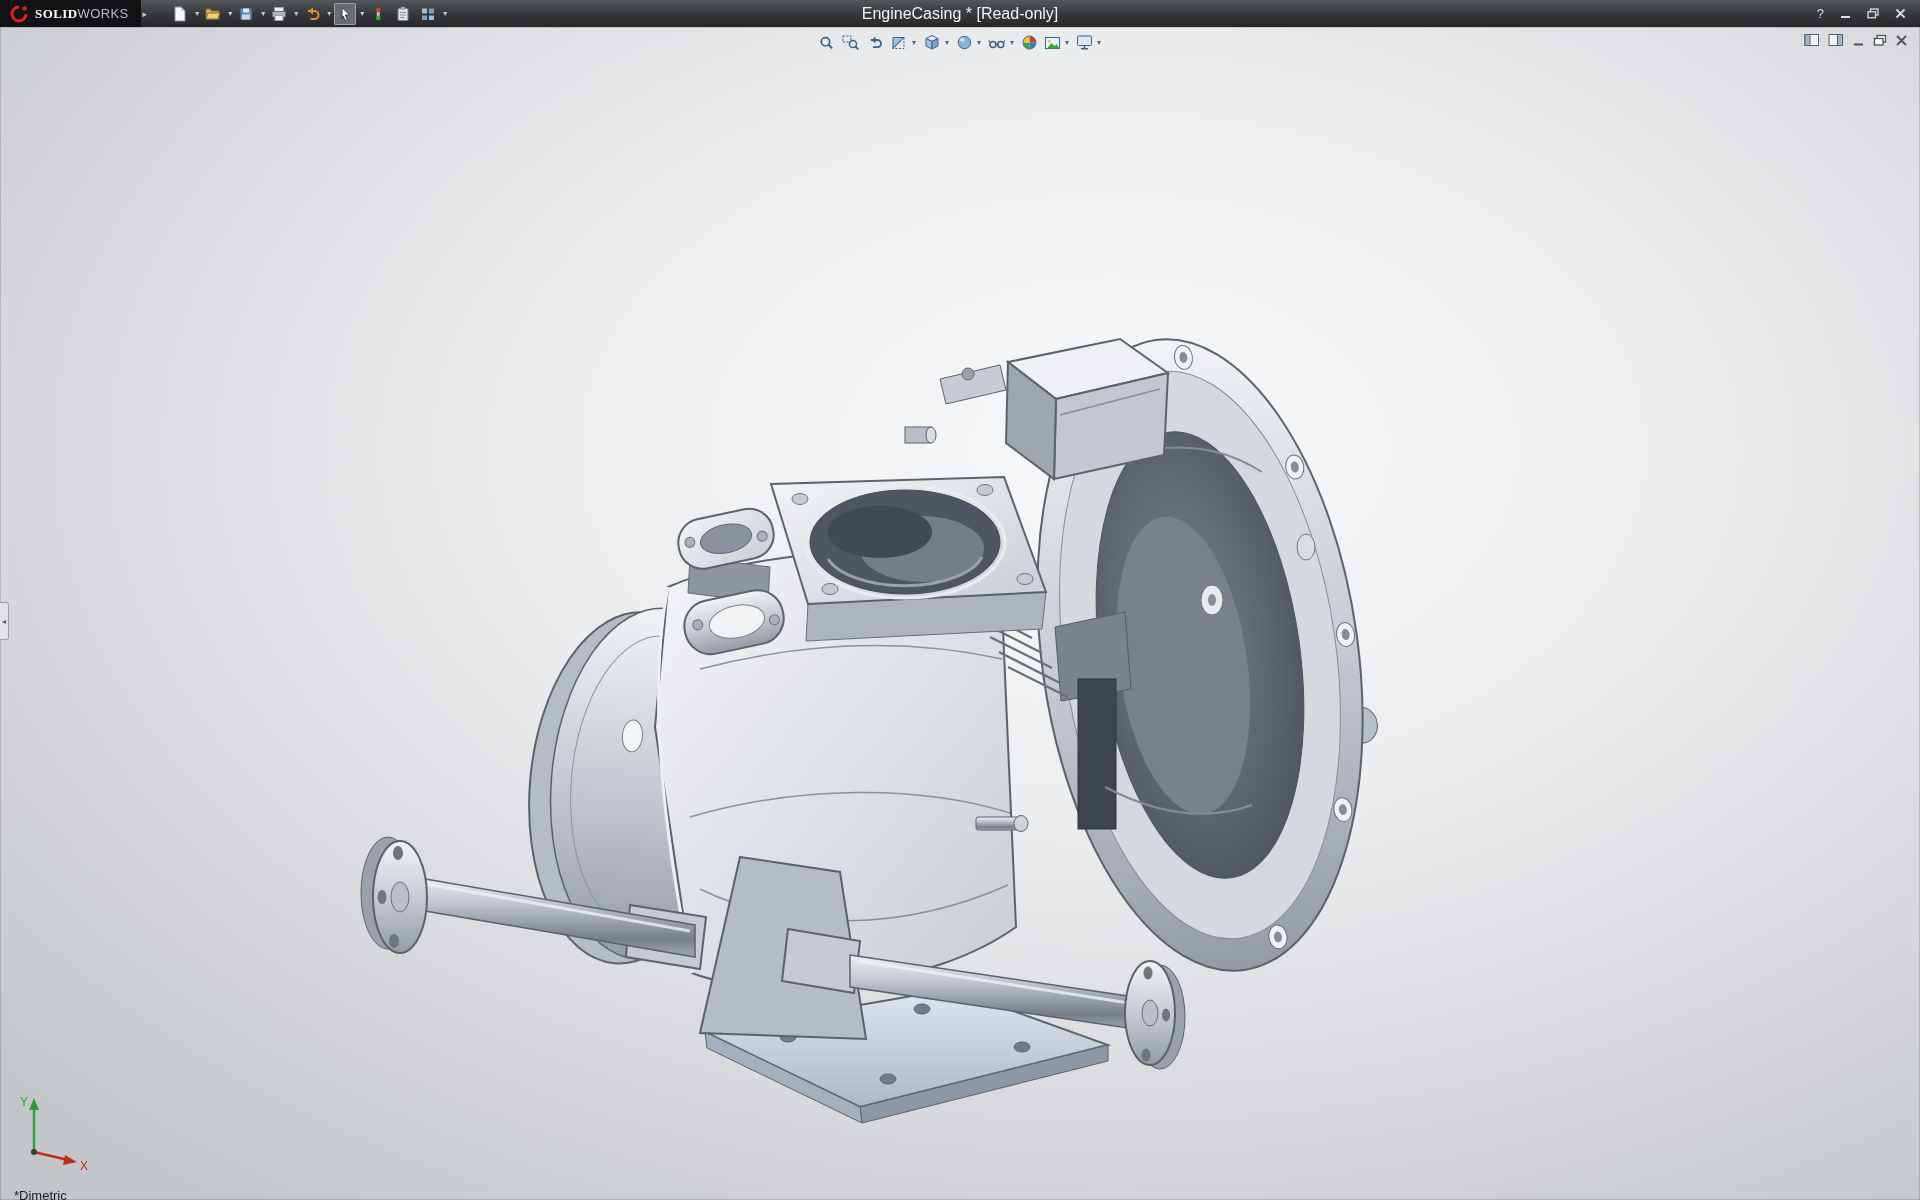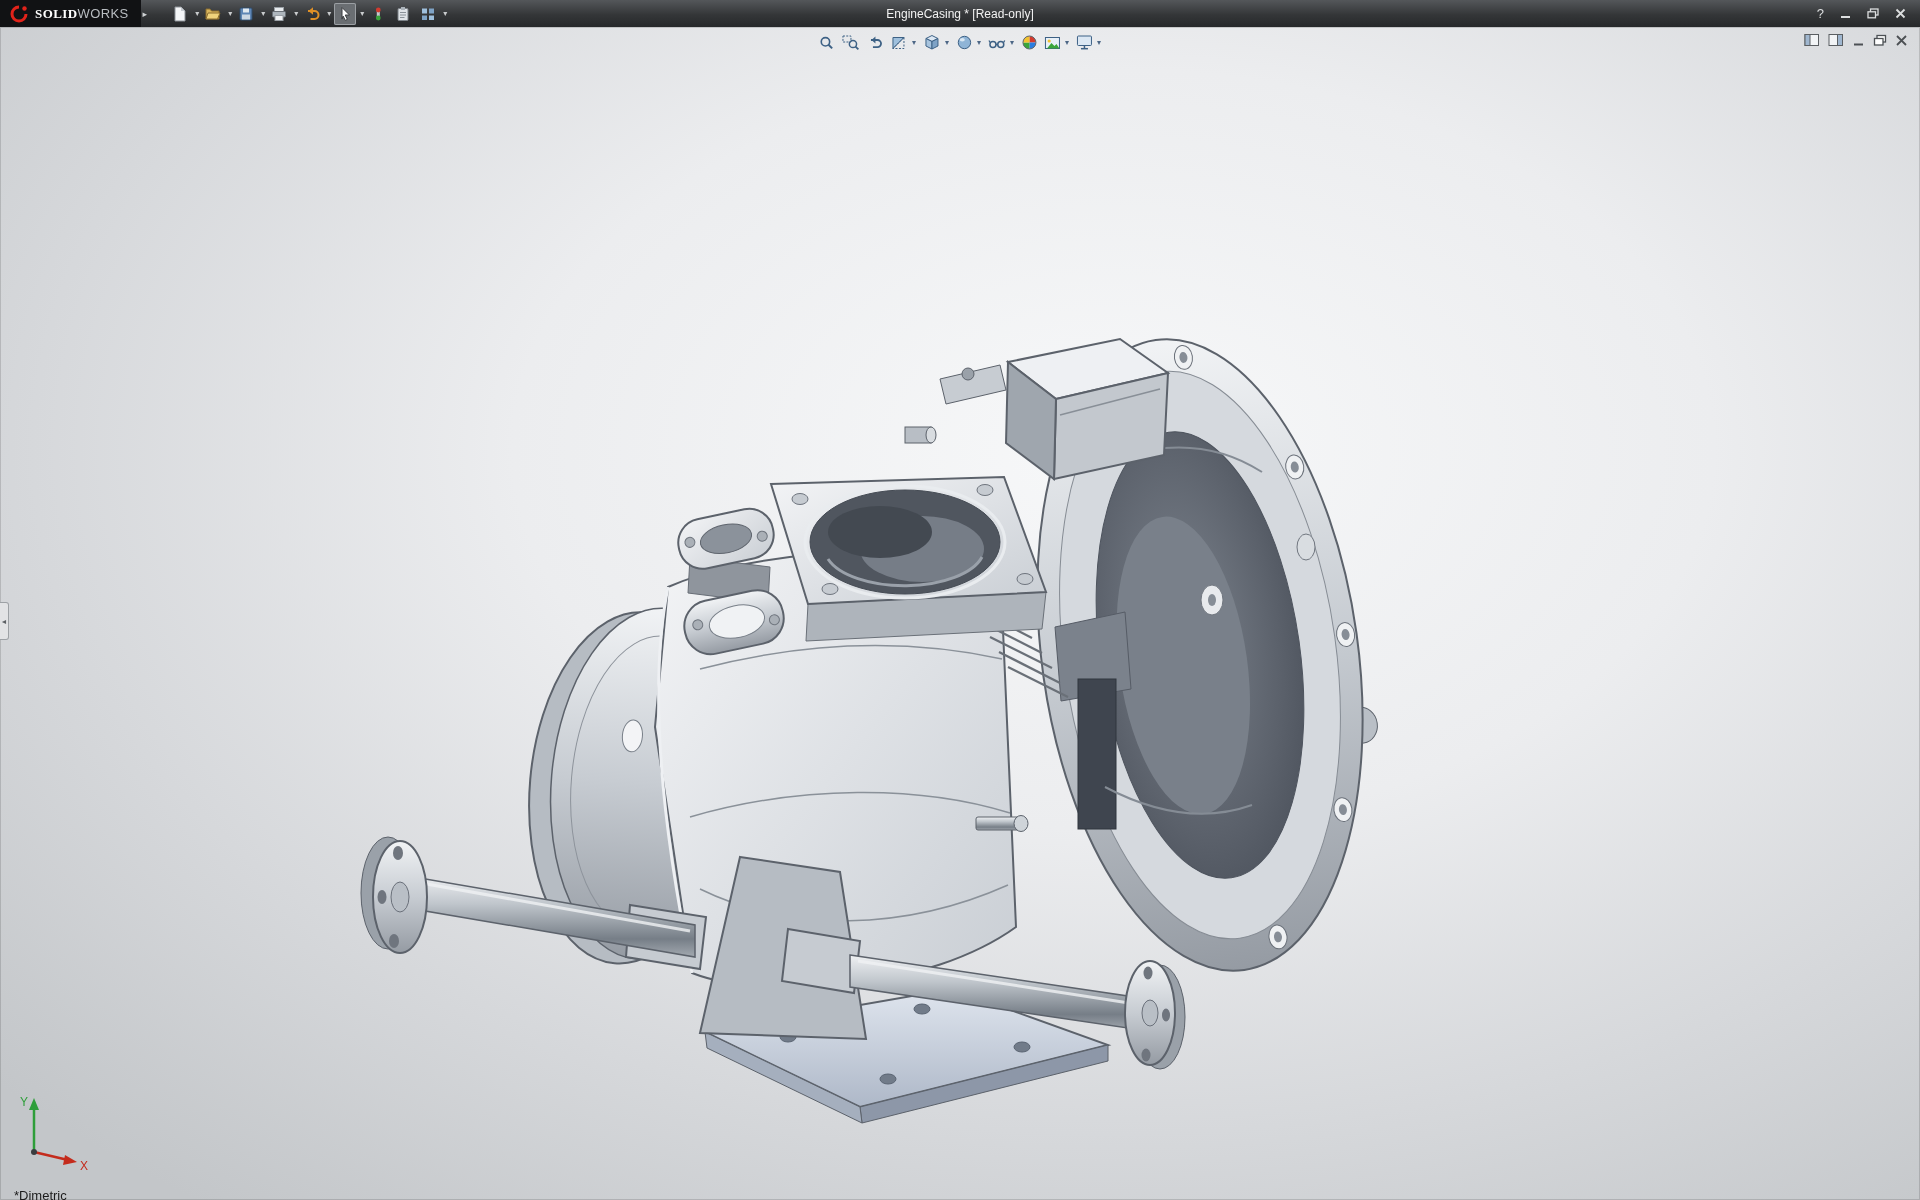--- a/index.html
+++ b/index.html
@@ -16,21 +16,21 @@
   .brand { font-size:13px; letter-spacing:.4px; }
   .brand b { color:#ffffff; font-weight:bold;font-family:Liberation Serif, serif; }
   .brand span { color:#b9bdc1; font-weight:normal; }
   .logo-expander { color:#cfd2d4; font-size:9px; margin:0 4px 0 2px; }
   .tb-tools { display:flex; align-items:center; margin-left:18px; gap:3px; }
   .tool { display:flex; align-items:center; padding:3px 3px; border-radius:2px; }
   .tool svg { display:block; }
   .tool.selected { background:#6a6e72; box-shadow:inset 0 0 0 1px #9b9fa3; }
   .caret { font-size:8px; color:#c9ccce; margin-left:1px; line-height:1; }
   .tb-title { position:absolute; left:50%; transform:translateX(-50%);
-    font-size:12px; color:#f2f2f2; white-space:nowrap; }
+    font-size:16px; color:#f2f2f2; white-space:nowrap; }
   .tb-win { margin-left:auto; display:flex; align-items:center; gap:16px;
     padding-right:14px; }
   .tb-win .wbtn { color:#dcdedf; font-size:13px; line-height:1; display:flex; align-items:center; }
   .tb-win svg { display:block; }
 
   
   .viewport { position:absolute; top:27px; left:0; right:0; bottom:0;
     background:radial-gradient(ellipse 1500px 950px at 58% 36%,
       #f7f8f9 0%, #ecedef 40%, #d6d8db 72%, #c3c6c9 100%);
     box-shadow:inset 0 0 0 1px rgba(0,0,0,.14); }

